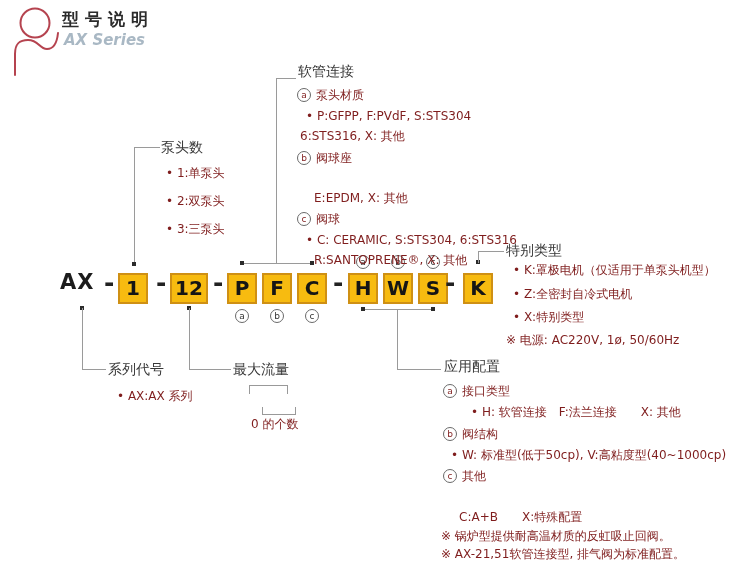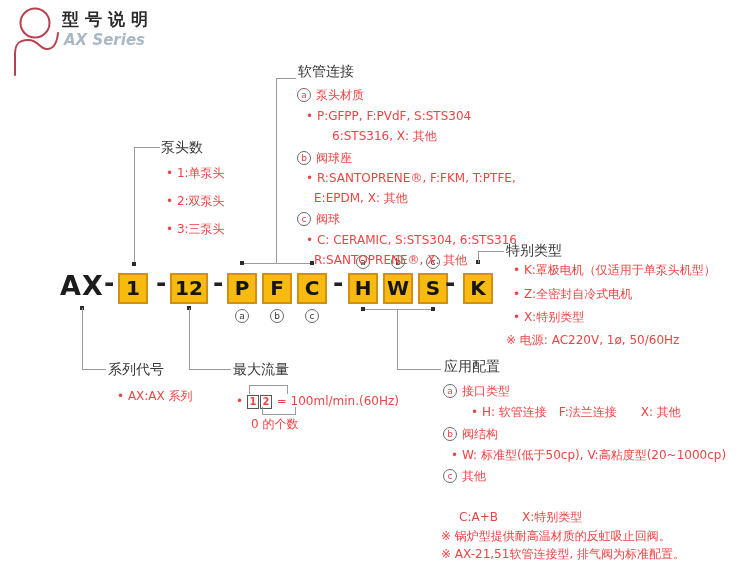--- a/index.html
+++ b/index.html
@@ -5,35 +5,35 @@
   html,body{margin:0;padding:0;background:#fff;}
   .canvas{position:relative;width:750px;height:563px;background:#ffffff;
           font-family:"DejaVu Sans",sans-serif;color:#3c3c3c;overflow:hidden;}
   .hdr-title{position:absolute;left:62px;top:8px;font-size:17px;font-weight:bold;
              letter-spacing:6px;color:#2b2b2b;white-space:nowrap;}
   .hdr-sub{position:absolute;left:64px;top:31px;font-size:15px;font-style:italic;
            font-weight:bold;color:#a9b8c4;white-space:nowrap;}
   .logo{position:absolute;left:8px;top:4px;}
   .line{position:absolute;background:#9a9a9a;}
   .dot{position:absolute;width:4px;height:4px;background:#2b2b2b;}
-  .prefix{position:absolute;left:60px;top:270px;font-size:27px;font-weight:bold;
+  .prefix{position:absolute;left:60px;top:270px;font-size:21px;font-weight:bold;
           color:#1c1c1c;letter-spacing:1px;}
   .dash{position:absolute;top:268px;font-size:25px;font-weight:bold;color:#222;}
   .ybox{position:absolute;box-sizing:border-box;top:273px;width:30px;height:31px;
         background:#f7bb10;border:2px solid #cf9014;color:#151515;font-weight:bold;
         font-size:20px;line-height:27px;text-align:center;}
   .ybox.wide{width:38px;}
   .circ{position:absolute;box-sizing:border-box;width:14px;height:14px;
         border:1px solid #6a6a6a;border-radius:50%;font-size:9px;line-height:12px;
         text-align:center;color:#333;background:#fff;}
   .circ-in{display:inline-block;box-sizing:border-box;width:14px;height:14px;
            border:1px solid #6a6a6a;border-radius:50%;font-size:9px;line-height:12px;
            text-align:center;vertical-align:1px;margin-right:5px;}
   .sec-title{position:absolute;font-size:14px;color:#383838;white-space:nowrap;}
-  .txt{position:absolute;font-size:12px;color:#ef4444;white-space:nowrap;}
+  .txt{position:absolute;font-size:12px;color:#7f1d1d;white-space:nowrap;}
   .small-box{display:inline-block;box-sizing:border-box;width:12px;height:14px;
              border:1px solid #555;font-size:10px;line-height:12px;text-align:center;
              font-weight:bold;margin-right:1px;}
   .bracket-top{position:absolute;border:1px solid #999;border-bottom:none;}
   .bracket-bottom{position:absolute;border:1px solid #999;border-top:none;}
 </style>
 </head>
 <body>
 
 <div class="canvas">
@@ -99,48 +99,44 @@
   <div class="circ" style="left:305px;top:309px">c</div>
 
   <div class="sec-title" style="left:161px;top:139px">泵头数</div>
   <div class="txt" style="left:166px;top:165px">• 1:单泵头</div>
   <div class="txt" style="left:166px;top:193px">• 2:双泵头</div>
   <div class="txt" style="left:166px;top:221px">• 3:三泵头</div>
 
   <div class="sec-title" style="left:298px;top:63px">软管连接</div>
   <div class="txt" style="left:297px;top:87px"><span class="circ-in">a</span><span>泵头材质</span></div>
   <div class="txt" style="left:306px;top:109px">• P:GFPP, F:PVdF, S:STS304</div>
-  <div class="txt" style="left:332px;top:128px">6:STS316, X: 其他</div>
+  <div class="txt" style="left:300px;top:128px">6:STS316, X: 其他</div>
   <div class="txt" style="left:297px;top:150px"><span class="circ-in">b</span><span>阀球座</span></div>
-  <div class="txt" style="left:306px;top:171px">• R:SANTOPRENE®, F:FKM, T:PTFE,</div>
   <div class="txt" style="left:314px;top:190px">E:EPDM, X: 其他</div>
   <div class="txt" style="left:297px;top:211px"><span class="circ-in">c</span><span>阀球</span></div>
   <div class="txt" style="left:306px;top:233px">• C: CERAMIC, S:STS304, 6:STS316</div>
   <div class="txt" style="left:314px;top:252px">R:SANTOPRENE®, X: 其他</div>
 
   <div class="sec-title" style="left:506px;top:242px">特别类型</div>
   <div class="txt" style="left:513px;top:286px">• Z:全密封自冷式电机</div>
   <div class="txt" style="left:513px;top:262px">• K:罩极电机（仅适用于单泵头机型）</div>
   <div class="txt" style="left:513px;top:309px">• X:特别类型</div>
   <div class="txt" style="left:506px;top:332px">※ 电源: AC220V, 1ø, 50/60Hz</div>
 
   <div class="sec-title" style="left:108px;top:361px">系列代号</div>
   <div class="txt" style="left:117px;top:388px">• AX:AX 系列</div>
 
   <div class="sec-title" style="left:233px;top:361px">最大流量</div>
   <div class="bracket-top" style="left:249px;top:385px;width:37px;height:8px"></div>
-  <div class="txt" style="left:236px;top:394px"><span>•</span>
-    <span class="small-box">1</span><span class="small-box">2</span>
-    <span>= 100ml/min.(60Hz)</span></div>
   <div class="bracket-bottom" style="left:262px;top:407px;width:32px;height:7px"></div>
   <div class="txt" style="left:251px;top:416px">0 的个数</div>
 
   <div class="sec-title" style="left:444px;top:358px">应用配置</div>
   <div class="txt" style="left:443px;top:383px"><span class="circ-in">a</span><span>接口类型</span></div>
   <div class="txt" style="left:471px;top:404px">• H: 软管连接　F:法兰连接　　X: 其他</div>
   <div class="txt" style="left:443px;top:426px"><span class="circ-in">b</span><span>阀结构</span></div>
-  <div class="txt" style="left:451px;top:447px">• W: 标准型(低于50cp), V:高粘度型(20~1000cp)</div>
+  <div class="txt" style="left:451px;top:447px">• W: 标准型(低于50cp), V:高粘度型(40~1000cp)</div>
   <div class="txt" style="left:443px;top:468px"><span class="circ-in">c</span><span>其他</span></div>
-  <div class="txt" style="left:459px;top:509px">C:A+B　　X:特别类型</div>
+  <div class="txt" style="left:459px;top:509px">C:A+B　　X:特殊配置</div>
   <div class="txt" style="left:441px;top:528px">※ 锅炉型提供耐高温材质的反虹吸止回阀。</div>
   <div class="txt" style="left:441px;top:546px">※ AX-21,51软管连接型, 排气阀为标准配置。</div>
 
 </div>
 
 </body></html>

